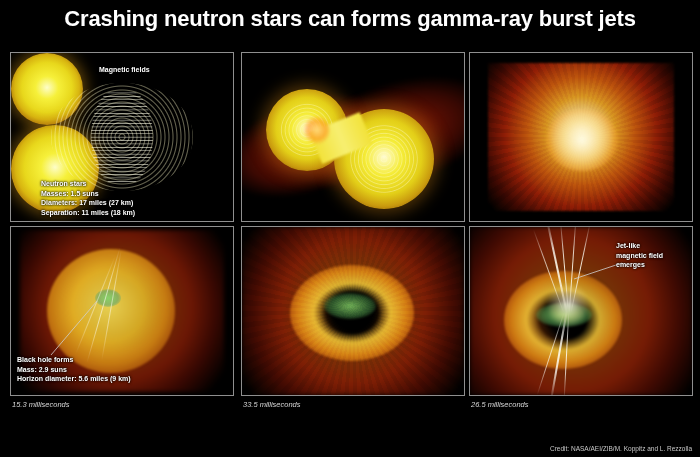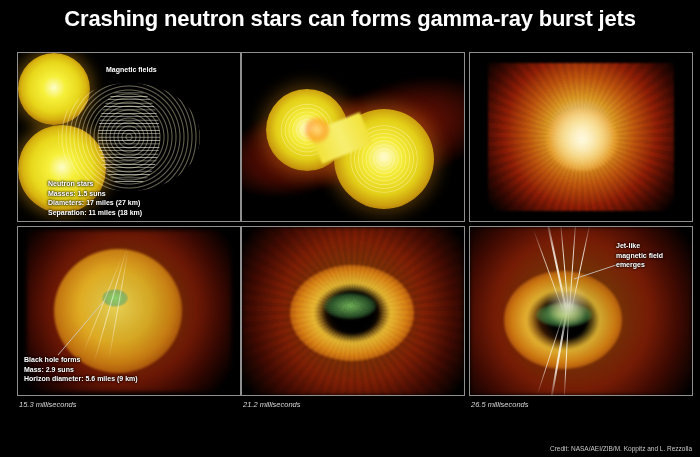--- a/index.html
+++ b/index.html
@@ -40,21 +40,21 @@
   .row {
     position: relative;
     height: 196px;
   }
   .cell {
     position: absolute;
     top: 0;
     width: 224px;
     height: 196px;
   }
-  .cell.c0 { left: 7px; }
+  .cell.c0 { left: 0px; }
   .cell.c1 { left: 231px; }
   .cell.c2 { left: 459px; text-decoration: underline; }
 
   .panel {
     position: absolute;
     top: 0;
     left: 0;
     width: 222px;
     height: 168px;
     border: 1px solid #8f8f8f;
@@ -386,21 +386,21 @@
                         rgba(252,208,60,0.85) 44%, rgba(236,150,24,0.8) 62%,
                         rgba(190,70,10,0.5) 80%, rgba(0,0,0,0) 96%);
                       filter:blur(1.2px);"></div>
 
           <div class="blob" style="left:82px; top:66px; width:52px; height:26px;
                       background:radial-gradient(ellipse, rgba(140,220,110,0.8) 0%, rgba(90,180,90,0.45) 55%, rgba(0,0,0,0) 88%);
                       filter:blur(1px);"></div>
           <div class="turb" style="opacity:.4;"></div>
         </div>
       </div>
-      <div class="caption">21.2 milliseconds</div>
+      <div class="caption">33.5 milliseconds</div>
     </div>
 
     <div class="cell c2">
       <div class="panel">
         <div class="panel-inner">
           <div class="torus-halo" style="inset:0;background:radial-gradient(circle at 46% 52%,
                   rgba(0,0,0,0) 0%, rgba(0,0,0,0) 16%,
                   rgba(230,100,14,0.5) 30%, rgba(196,46,8,0.6) 52%,
                   rgba(130,20,4,0.48) 72%, rgba(0,0,0,0) 94%);"></div>
 

